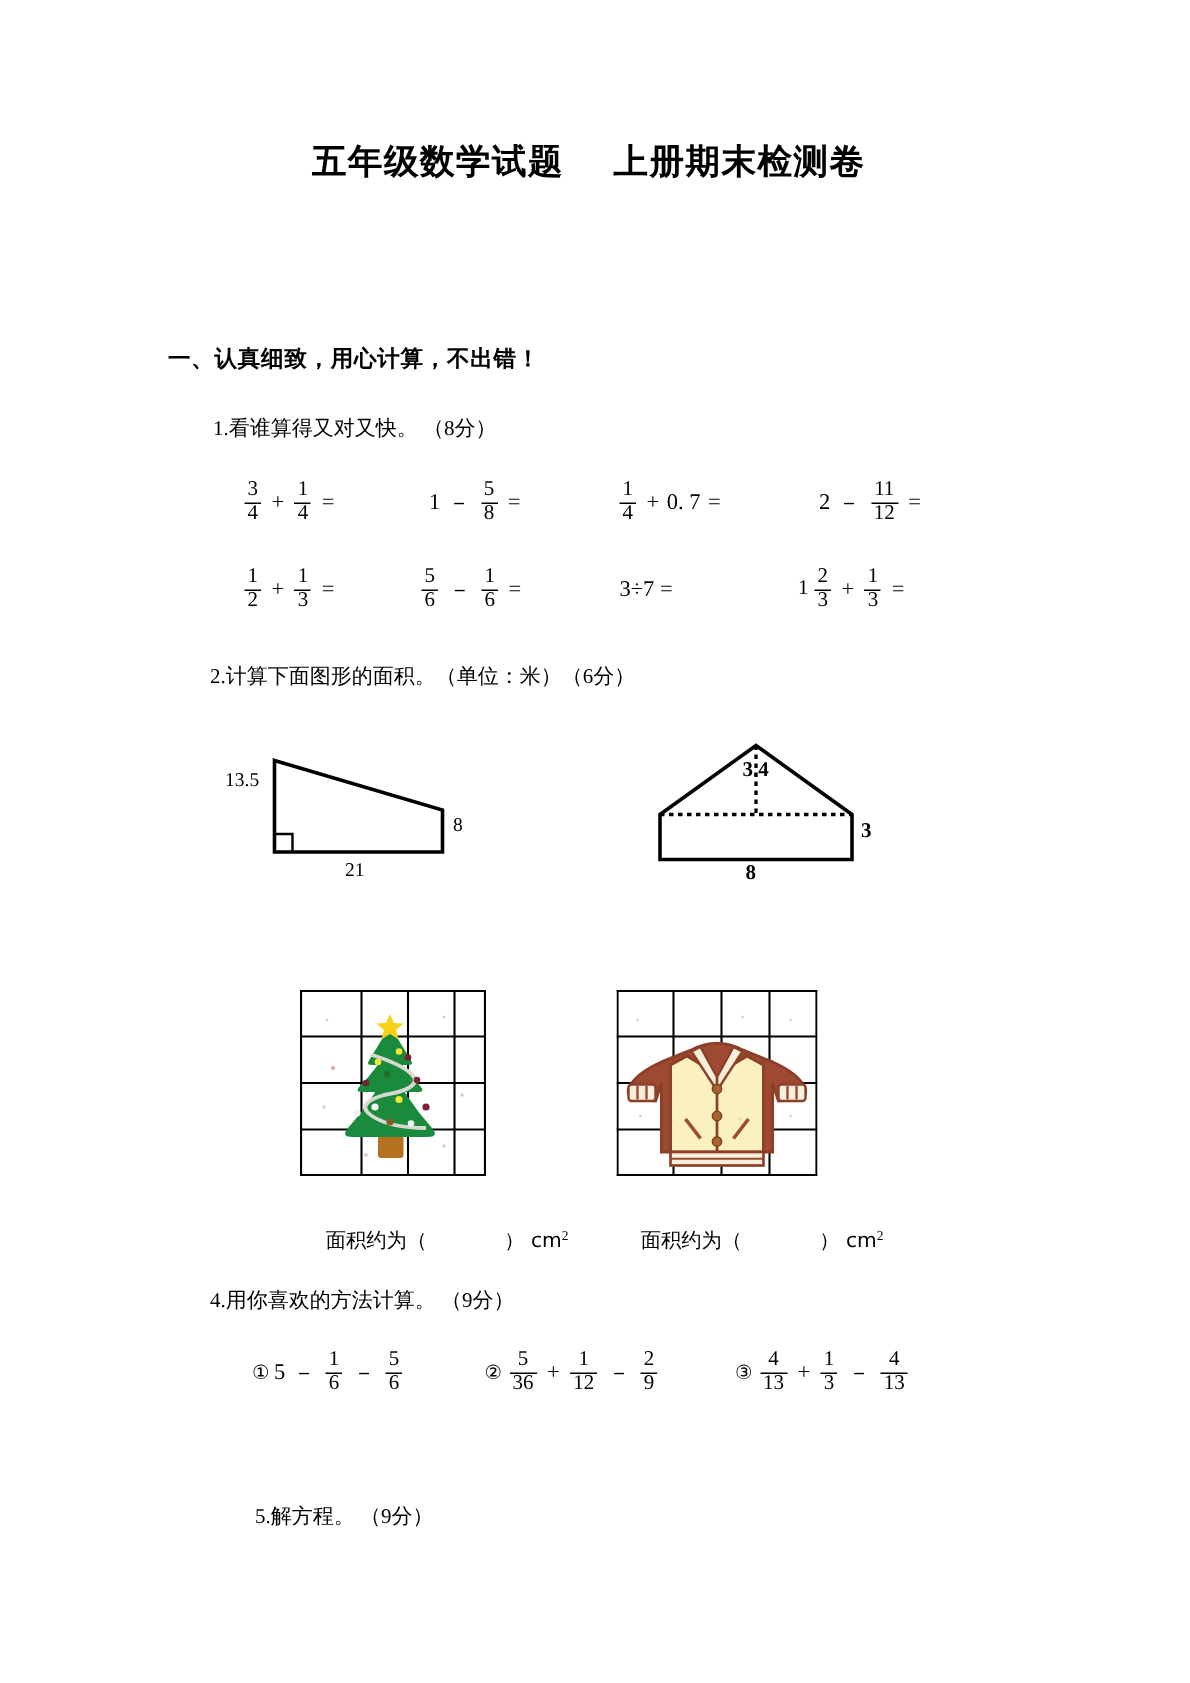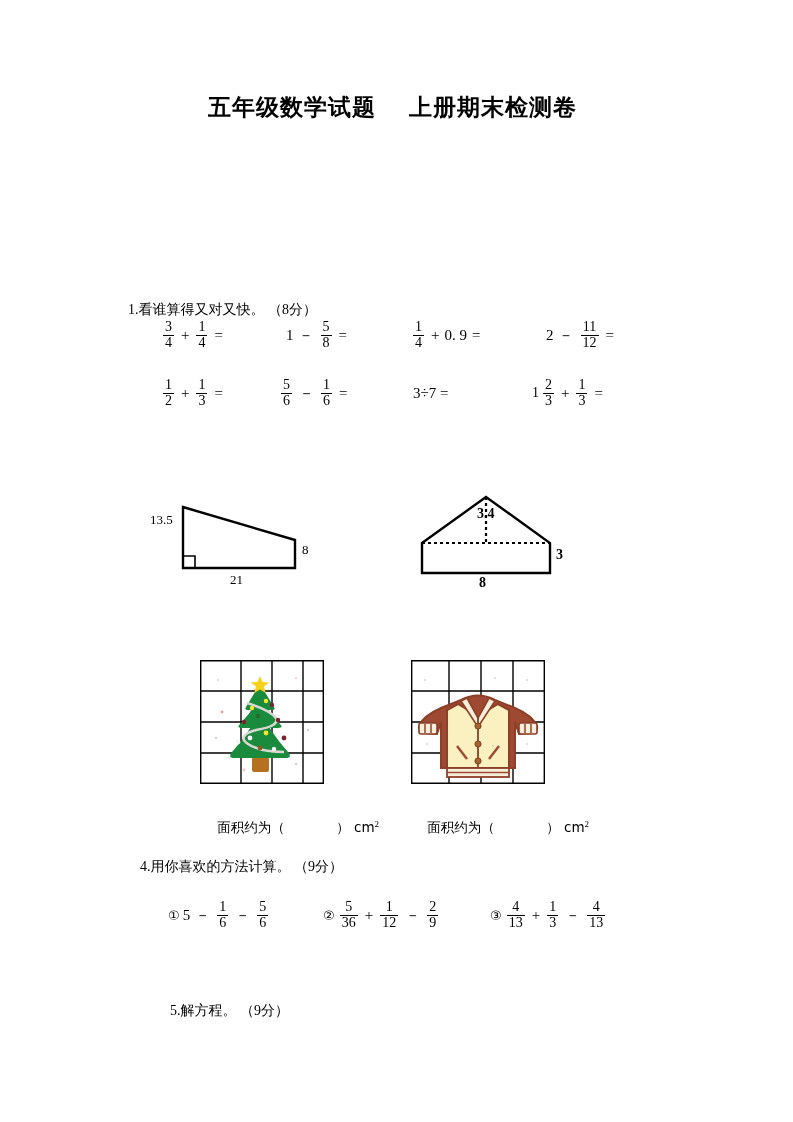--- a/index.html
+++ b/index.html
@@ -129,22 +129,23 @@
     margin-right: 2px;
   }
 </style>
 </head>
 <body>
 
 <div class="page">
 
   <div class="title">五年级数学试题　 上册期末检测卷</div>
 
-
-  <div class="q-label" style="left:128px; top:277px;margin-top:24px;">1.看谁算得又对又快。 （8分）</div>
+  <div class="sec-head">一、认真细致，用心计算，不出错！</div>
+
+  <div class="q-label" style="left:142px; top:277px;">1.看谁算得又对又快。 （8分）</div>
 
   <div class="expr" style="left:160px; top:320px;">
     <span class="frac">
       <span class="num">3</span>
       <span class="den">4</span>
     </span>
     <span class="op">+</span>
     <span class="frac">
       <span class="num">1</span>
       <span class="den">4</span>
@@ -161,21 +162,21 @@
     </span>
     <span class="op">=</span>
   </div>
 
   <div class="expr" style="left:410px; top:320px;">
     <span class="frac">
       <span class="num">1</span>
       <span class="den">4</span>
     </span>
     <span class="op">+</span>
-    <span class="plain">0. 9</span>
+    <span class="plain">0. 7</span>
     <span class="op">=</span>
   </div>
 
   <div class="expr" style="left:545px; top:320px;">
     <span class="plain">2</span>
     <span class="op">－</span>
     <span class="frac">
       <span class="num">11</span>
       <span class="den">12</span>
     </span>
@@ -221,32 +222,33 @@
       </span>
     </span>
     <span class="op">+</span>
     <span class="frac">
       <span class="num">1</span>
       <span class="den">3</span>
     </span>
     <span class="op">=</span>
   </div>
 
+  <div class="q-label" style="left:140px; top:442px;">2.计算下面图形的面积。（单位：米）（6分）</div>
 
   <div class="fig-wrap" style="left:150px; top:480px; width:230px; height:110px;">
     <svg width="230" height="110" viewBox="0 0 230 110">
       <polygon points="33,27 145,60 145,88 33,88" fill="none" stroke="#000" stroke-width="2.4"></polygon>
       <polyline points="33,76 45,76 45,88" fill="none" stroke="#000" stroke-width="1.6"></polyline>
     </svg>
     <div class="fig-label" style="left:0px; top:32px;">13.5</div>
     <div class="fig-label" style="left:152px; top:62px;">8</div>
     <div class="fig-label" style="left:80px; top:92px;">21</div>
   </div>
 
-  <div class="fig-wrap" style="left:404px; top:480px; width:220px; height:110px;">
+  <div class="fig-wrap" style="left:422px; top:480px; width:220px; height:110px;">
     <svg width="220" height="110" viewBox="0 0 220 110">
       <polygon points="18,63 82,17 146,63 146,93 18,93" fill="none" stroke="#000" stroke-width="2.4"></polygon>
       <line x1="18" y1="63" x2="146" y2="63" stroke="#000" stroke-width="2.2" stroke-dasharray="3,3"></line>
       <line x1="82" y1="17" x2="82" y2="63" stroke="#000" stroke-width="2.2" stroke-dasharray="3,3"></line>
     </svg>
     <div class="fig-label bold" style="left:73px; top:26px;">3.4</div>
     <div class="fig-label bold" style="left:152px; top:67px;">3</div>
     <div class="fig-label bold" style="left:75px; top:95px;">8</div>
   </div>
 

